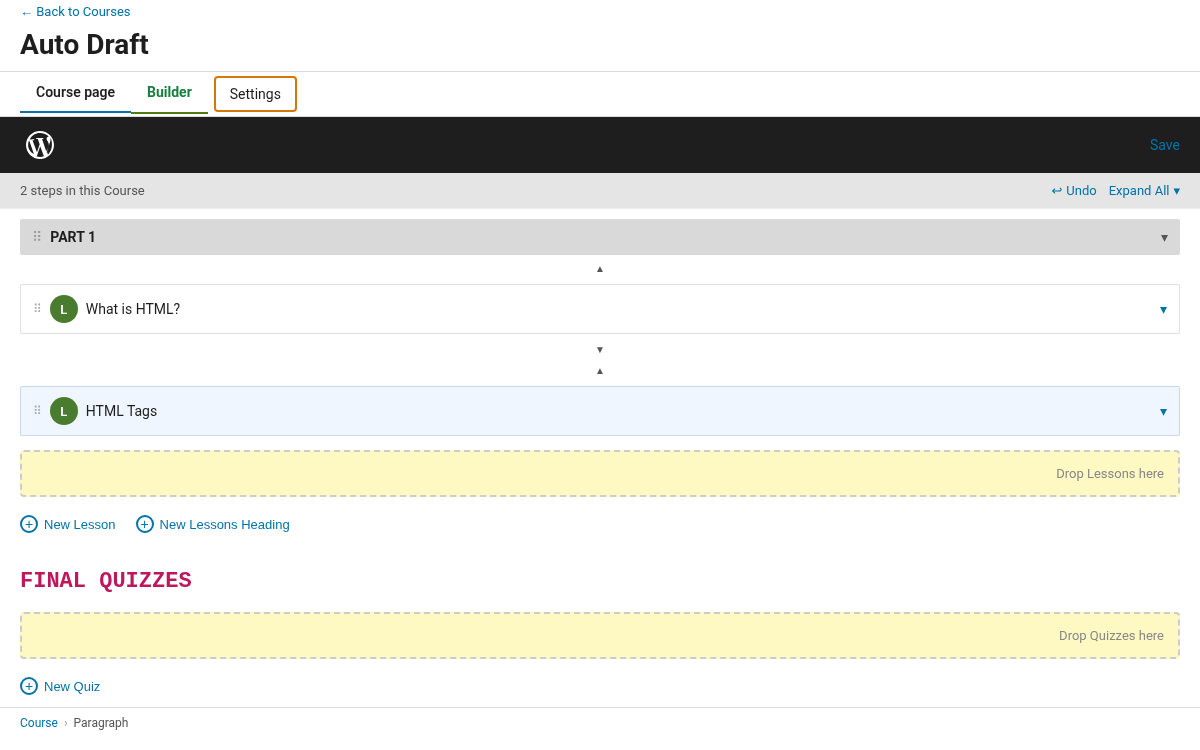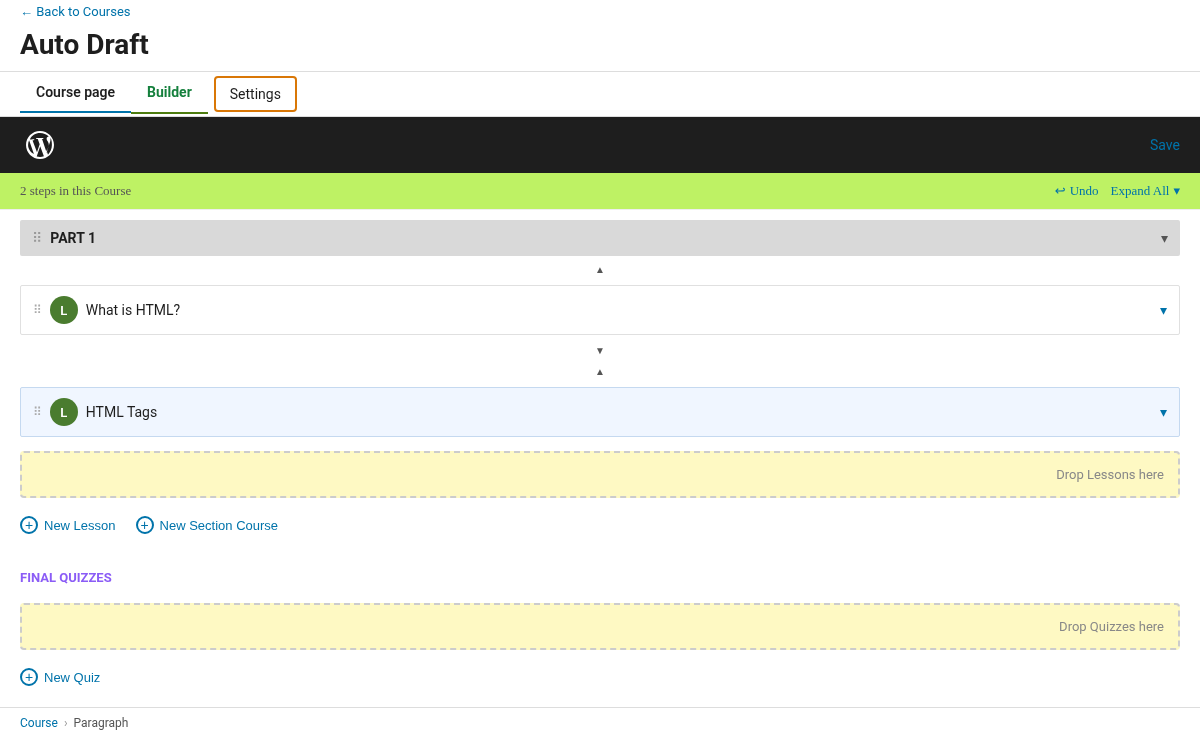--- a/index.html
+++ b/index.html
@@ -15,21 +15,21 @@
     .tab.active { color: #1e1e1e; font-weight: 600; }
     .tab.active::after { content: ''; position: absolute; bottom: -1px; left: 0; right: 0; height: 2px; background: #0073aa; }
     .tab.outlined { border: 2px solid #d97706; border-radius: 4px; color: #1e1e1e; padding: 8px 14px; margin: 4px 6px; }
     .tab.outlined::after { display: none; }
 
     .builder-header { display: flex; align-items: center; justify-content: space-between; padding: 8px 20px; background: #1e1e1e; }
     .wp-logo { width: 40px; height: 40px; background: #1e1e1e; display: flex; align-items: center; justify-content: center; }
     .wp-logo svg { fill: #fff; width: 28px; height: 28px; }
     .save-link { color: #0073aa; font-size: 14px; cursor: pointer; text-decoration: none; margin-left: 20px; }
 
-    .course-meta { display: flex; align-items: center; justify-content: space-between; padding: 10px 20px; background: #bef264; border-bottom: 1px solid #eee; font-family: Liberation Serif, serif; }
+    .course-meta { display: flex; align-items: center; justify-content: space-between; padding: 10px 20px; background: #e5e5e5; border-bottom: 1px solid #eee; }
     .steps-count { font-size: 13px; color: #555; }
     .meta-actions { display: flex; align-items: center; gap: 12px; }
     .undo-btn { color: #0073aa; font-size: 13px; cursor: pointer; display: flex; align-items: center; gap: 4px; }
     .expand-btn { color: #0073aa; font-size: 13px; cursor: pointer; display: flex; align-items: center; gap: 4px; }
 
     .main-content { padding: 0 20px; }
 
     .section-block { margin: 10px 0; }
 
     .section-header { display: flex; align-items: center; background: #d9d9d9; padding: 10px 12px; border-radius: 2px; gap: 8px; cursor: pointer; }
@@ -44,21 +44,21 @@
     .lesson-expand { color: #0073aa; cursor: pointer; }
 
     .collapse-toggle { display: flex; align-items: center; justify-content: center; cursor: pointer; color: #555; padding: 2px; }
 
     .drop-zone { border: 2px dashed #ccc; border-radius: 4px; padding: 14px; text-align: right; color: #888; font-size: 13px; background: #fef9c3; margin: 8px 0; }
 
     .action-row { display: flex; align-items: center; gap: 20px; padding: 10px 0; }
     .action-btn { display: flex; align-items: center; gap: 6px; color: #0073aa; font-size: 13px; cursor: pointer; background: none; border: none; text-decoration: none; }
     .action-btn .circle-plus { width: 18px; height: 18px; border: 2px solid #0073aa; border-radius: 50%; display: flex; align-items: center; justify-content: center; font-size: 14px; line-height: 1; color: #0073aa; }
 
-    .section-heading { font-size: 13px; font-weight: 700; padding: 16px 0 10px; color: #8b5cf6; }
+    .section-heading { font-size: 22px; font-weight: 700; padding: 16px 0 10px; color: #be185d; font-family: Liberation Mono, monospace; }
 
     .footer-bar { position: fixed; bottom: 12px; left: 0; right: 0; background: #fff; border-top: 1px solid #ddd; padding: 8px 20px; display: flex; align-items: center; gap: 6px; font-size: 12px; color: #555; }
     .footer-link { color: #0073aa; cursor: pointer; }
     .footer-sep { color: #999; }
   </style>
 </head>
 <body>
 
 <div class="top-bar">
   <a class="back-link" href="#">← Back to Courses</a>
@@ -133,21 +133,21 @@
 
     <div class="drop-zone">Drop Lessons here</div>
 
     <div class="action-row">
       <button class="action-btn">
         <span class="circle-plus">+</span>
         <span>New Lesson</span>
       </button>
       <button class="action-btn">
         <span class="circle-plus">+</span>
-        <span>New Section Course</span>
+        <span>New Lessons Heading</span>
       </button>
     </div>
   </div>
 
   <div class="section-heading">FINAL QUIZZES</div>
 
   <div class="drop-zone">Drop Quizzes here</div>
 
   <div class="action-row">
     <button class="action-btn">

